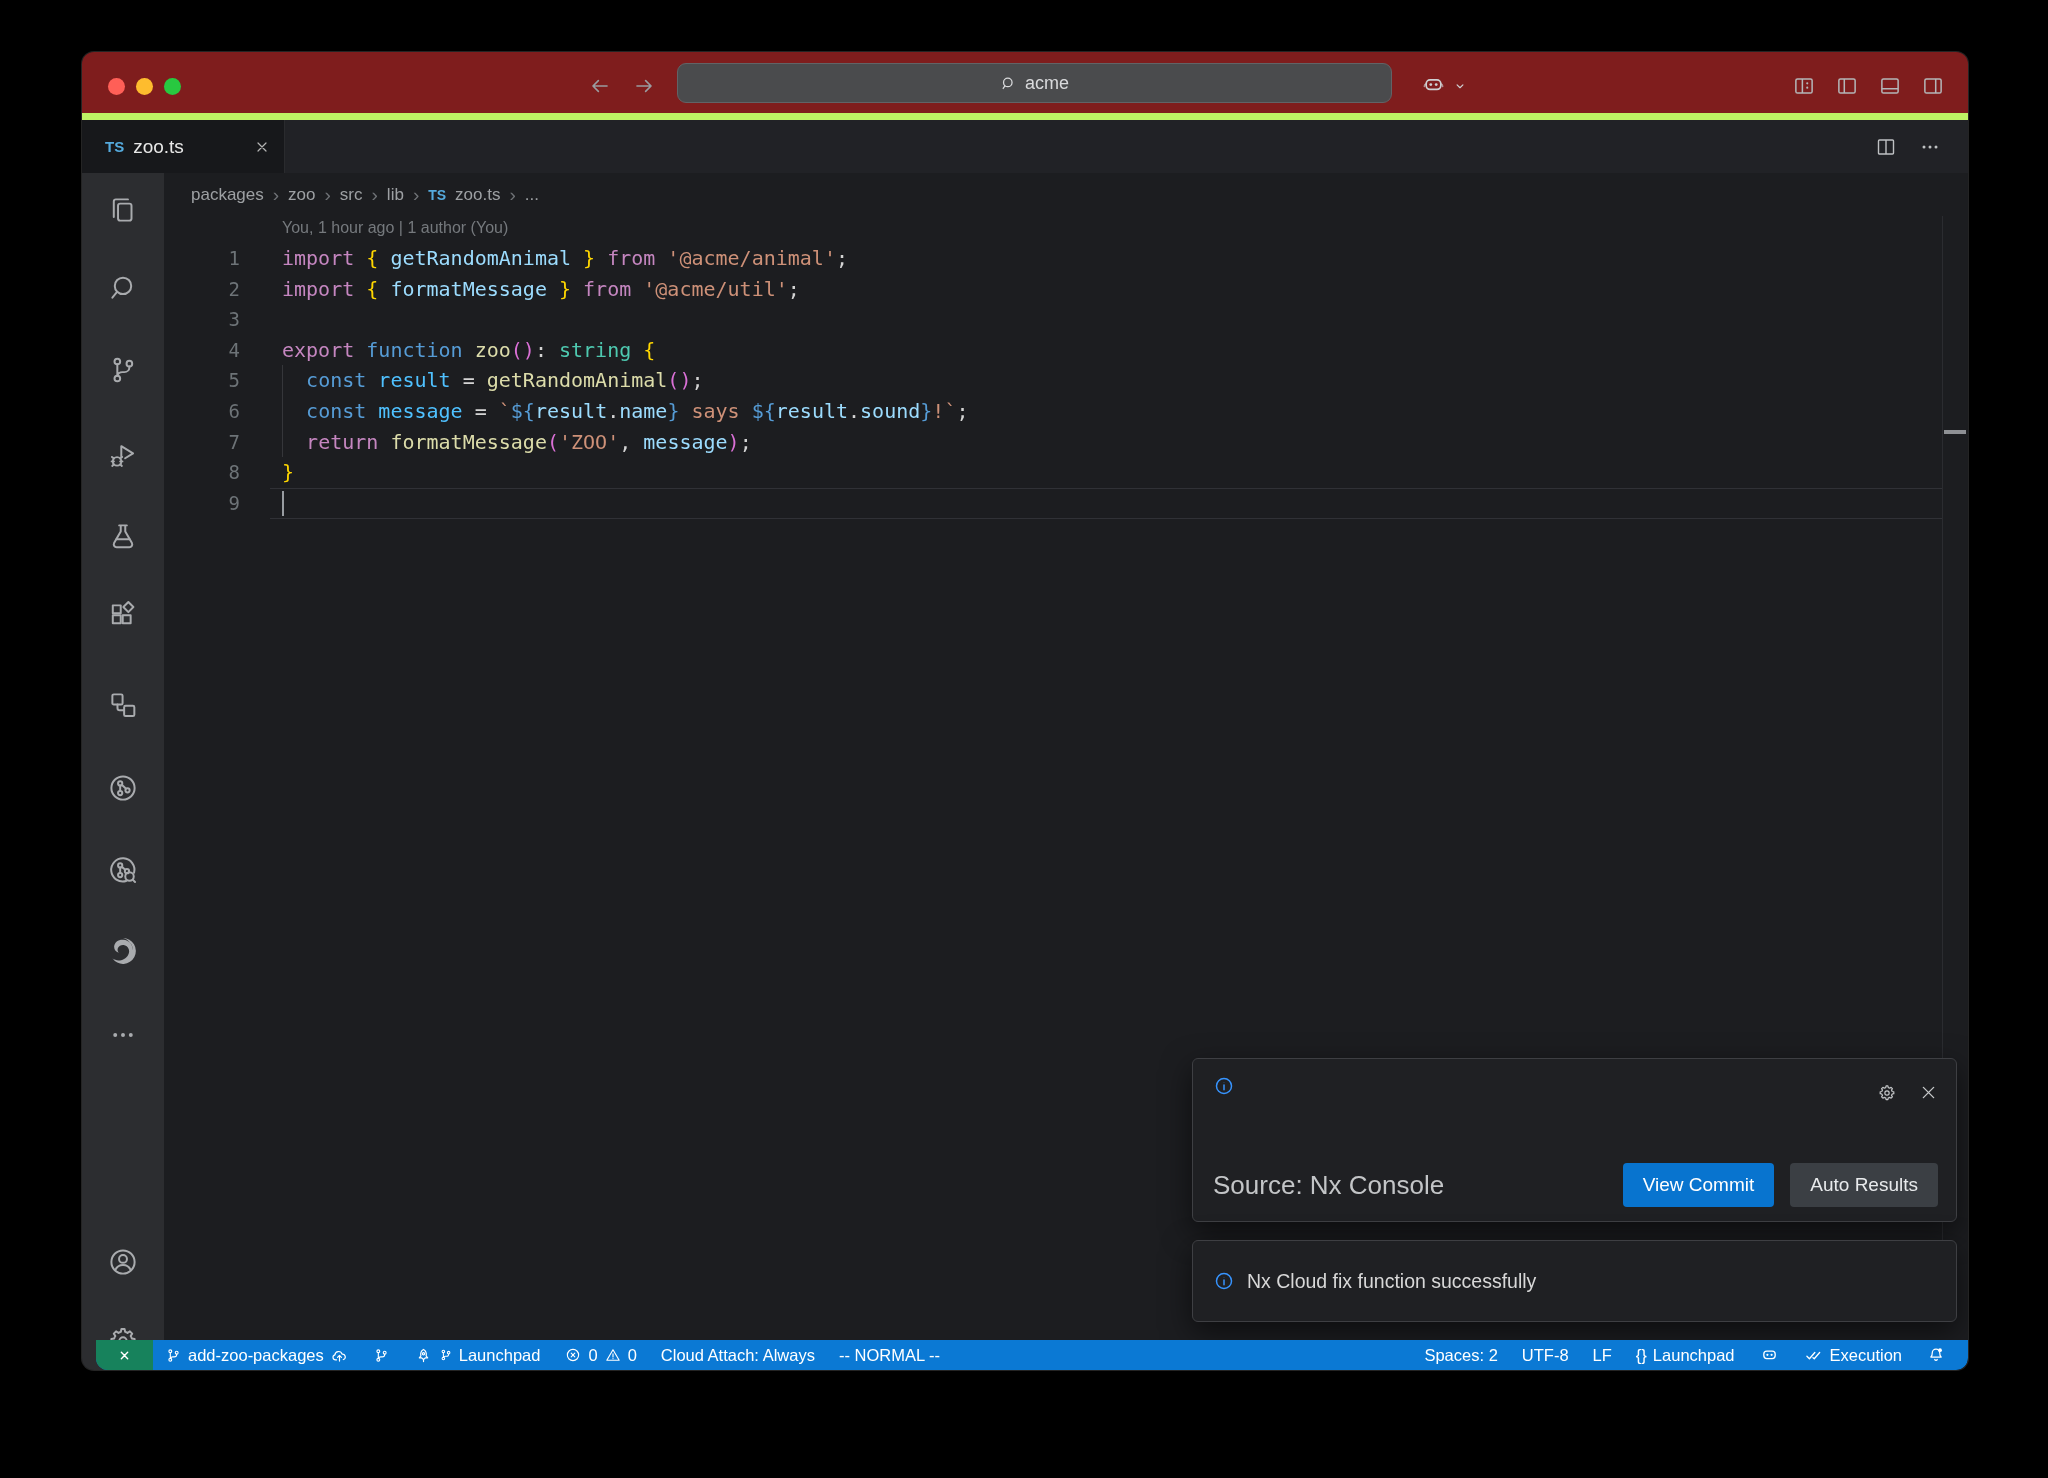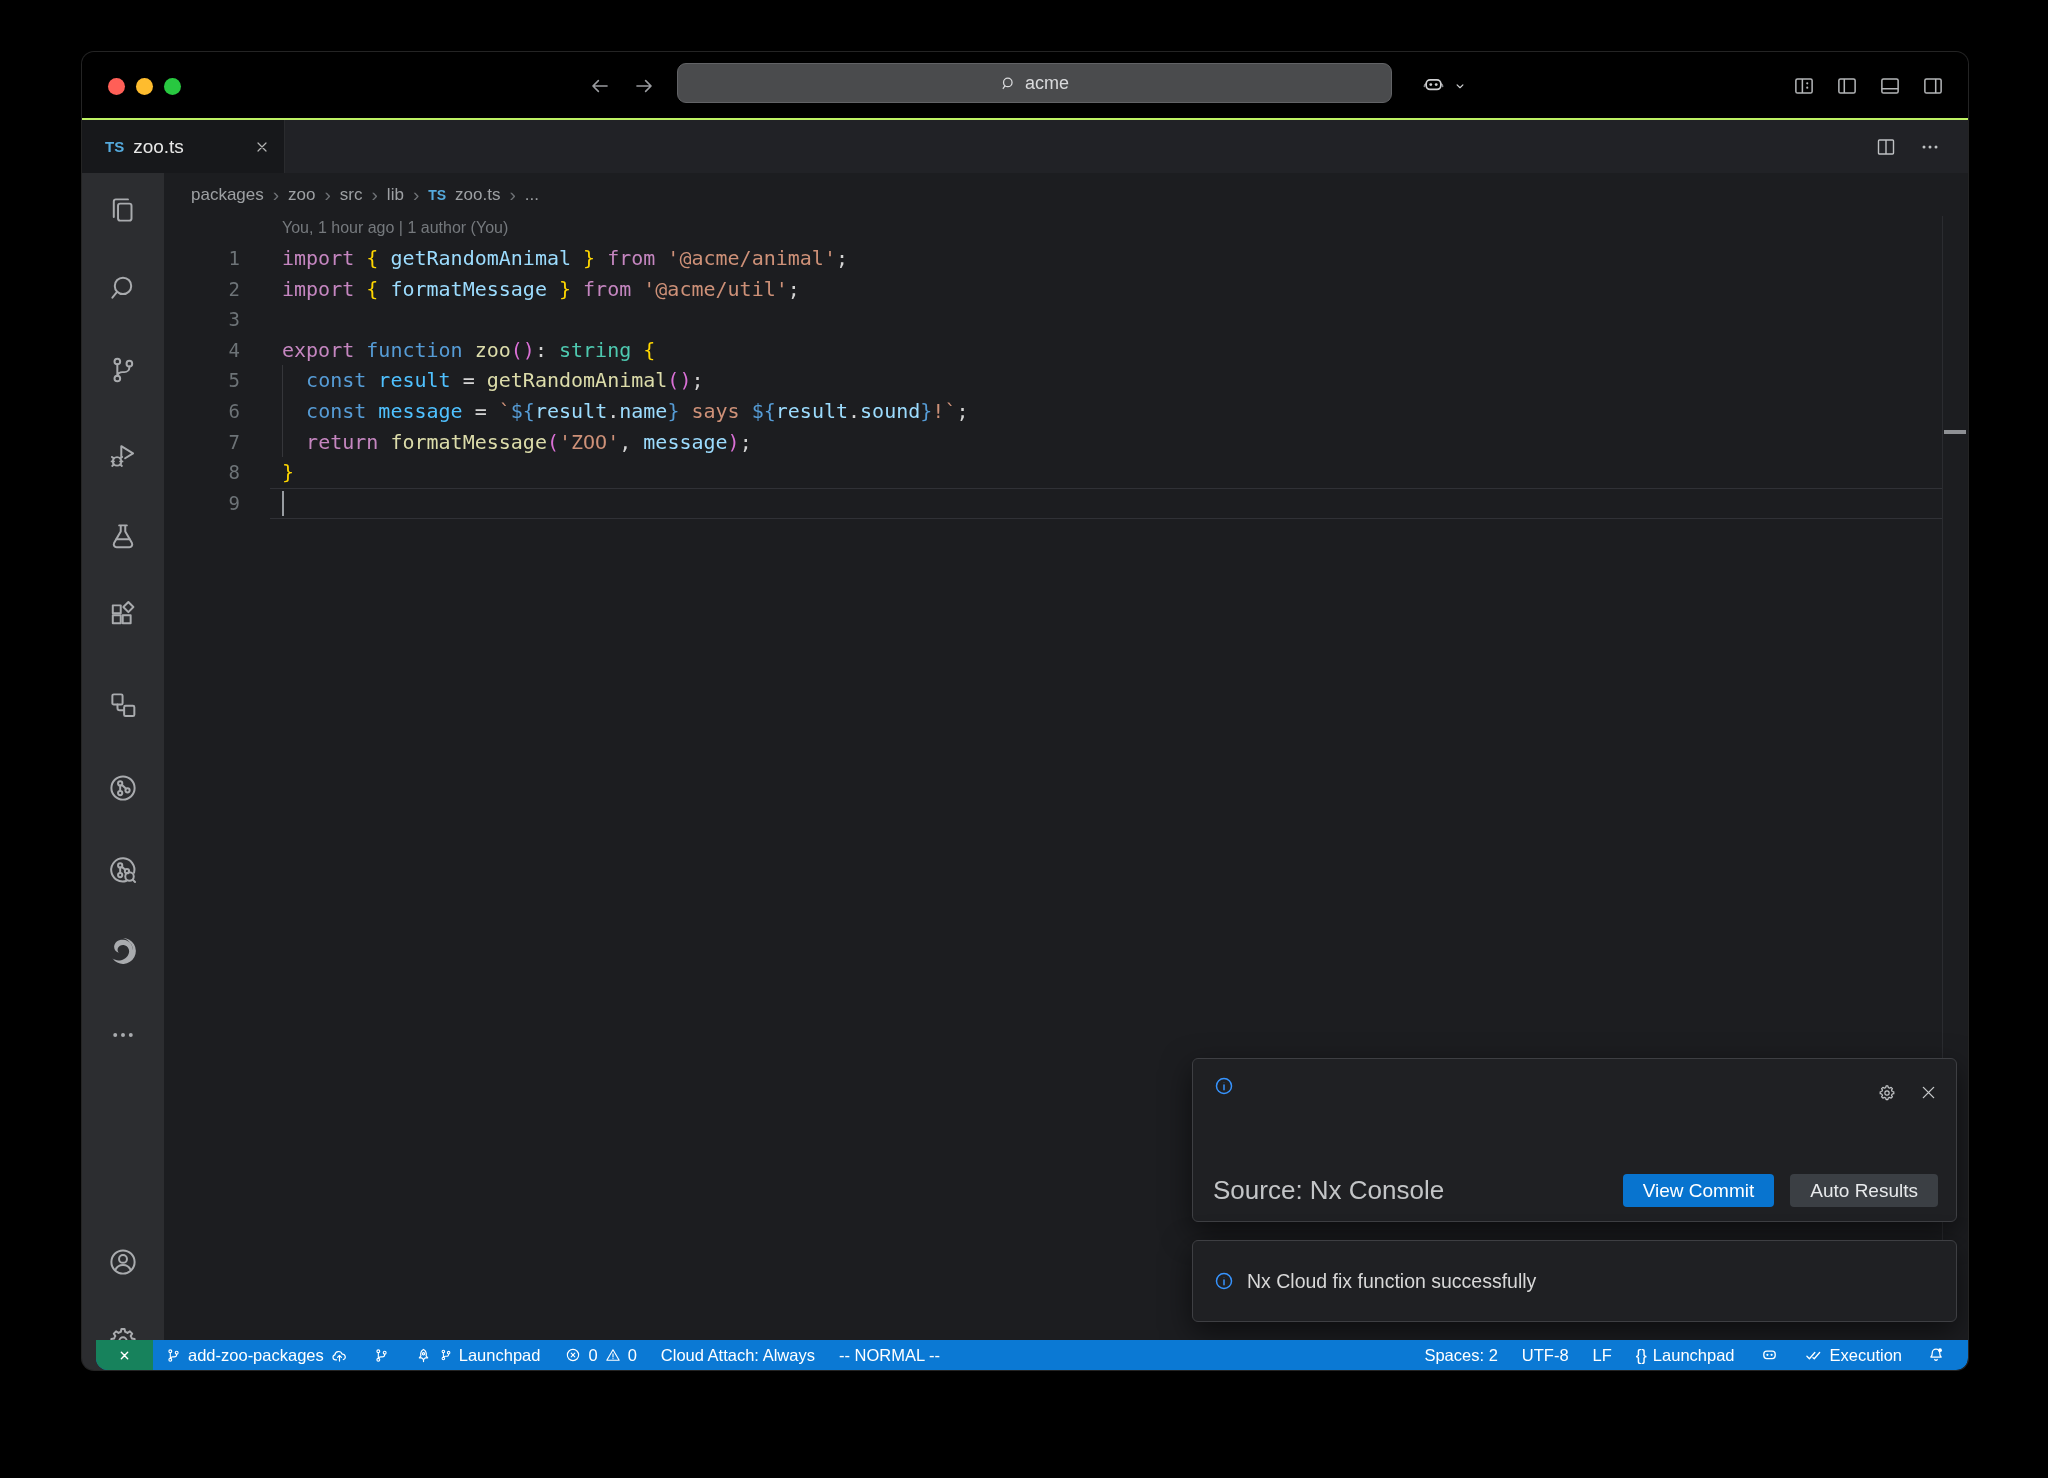--- a/index.html
+++ b/index.html
@@ -3,21 +3,21 @@
 <meta charset="utf-8">
 <style>
   * { margin:0; padding:0; box-sizing:border-box; }
   html,body { width:2048px; height:1478px; background:#000; overflow:hidden;
     font-family:"Liberation Sans", sans-serif; }
   .window { position:absolute; left:82px; top:52px; width:1886px; height:1318px;
     border-radius:12px; background:#1c1d20; overflow:hidden;
     box-shadow:0 0 0 1px rgba(255,255,255,.14), 0 30px 80px rgba(0,0,0,.8); }
 
   
-  .titlebar { position:relative; height:68px; background:#000000; border-bottom:2px solid #bef264; }
+  .titlebar { position:relative; height:68px; background:#7f1d1d; border-bottom:7px solid #bef264; }
   .traffic { position:absolute; left:26px; top:26px; display:flex; gap:11px; }
   .tl { width:17px; height:17px; border-radius:50%; }
   .tl.red{background:#ff5f57;} .tl.yellow{background:#febc2e;} .tl.green{background:#28c840;}
   .nav { position:absolute; left:505px; top:21px; display:flex; gap:18px; color:#9a9ca0; }
   .command-center { position:absolute; left:595px; top:11px; width:715px; height:40px;
     background:#4a4b4d; border:1px solid #626366; border-radius:9px;
     display:flex; align-items:center; justify-content:center; gap:8px; color:#d9dadc; }
   .cc-text { font-size:18px; }
   .copilot-menu { position:absolute; left:1338px; top:20px; display:flex; align-items:center; gap:6px; color:#cfd0d2; }
   .layout-controls { position:absolute; right:22px; top:21px; display:flex; gap:17px; color:#b4b6b8; }
@@ -57,21 +57,21 @@
   .toast { position:absolute; left:1110px; width:765px; background:#1f2023;
     border:1px solid #3e3f43; border-radius:6px; box-shadow:0 10px 30px rgba(0,0,0,.55); }
   .toast1 { top:1006px; height:164px; }
   .toast2 { top:1188px; height:82px; display:flex; align-items:center; padding:0 20px; }
   .toast-head { display:flex; padding:16px 18px 0 20px; }
   .toast-msg { margin-left:12px; max-width:520px; font-size:19.5px; line-height:37px; color:#d8d8d8; }
   .toast-tools { margin-left:auto; display:flex; gap:22px; margin-top:8px; color:#c6c8ca; }
   .toast-foot { position:absolute; left:20px; right:18px; bottom:14px; display:flex; align-items:center; }
   .toast-source { font-size:26px; color:#c3c5c7; }
   .toast-btns { margin-left:auto; display:flex; gap:16px; }
-  .btn { height:33px; padding:0 20px; border-radius:4px; font-size:19px; display:flex; align-items:center; color:#fff; border:none; }
+  .btn { height:44px; padding:0 20px; border-radius:4px; font-size:19px; display:flex; align-items:center; color:#fff; border:none; }
   .btn.primary { background:#0874cf; }
   .btn.secondary { background:#3b3f44; color:#e8eaec; }
   .toast2 .toast-msg { margin-left:12px; max-width:none; }
 
   
   .statusbar { position:absolute; left:14px; right:0; bottom:0; height:30px; background:#0b79d4;
     display:flex; align-items:stretch; color:#fff; font-size:16.5px; border-radius:0 0 12px 12px; }
   .sb-remote { width:57px; background:#17825c; display:flex; align-items:center; justify-content:center;
     border-radius:0 0 0 12px; flex:none; }
   .sb-left, .sb-right { display:flex; align-items:stretch; }

